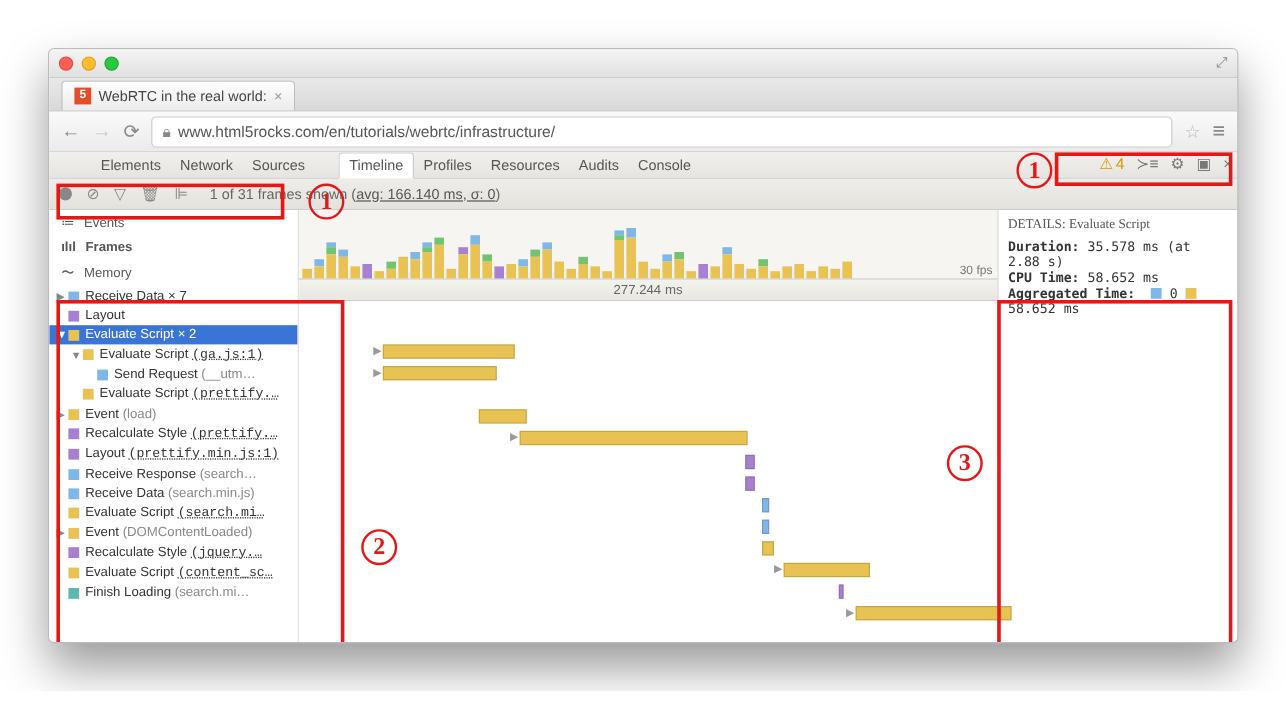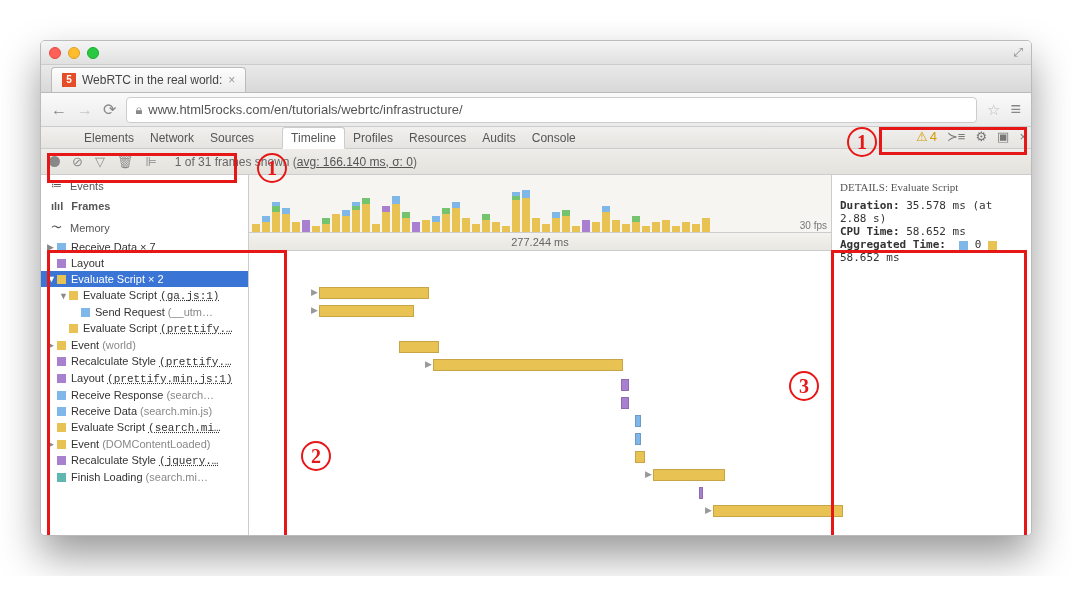--- a/index.html
+++ b/index.html
@@ -170,21 +170,21 @@
             <span>Send Request <span class="muted">(__utm…</span></span>
           </div>
           <div class="row ind1">
             <span class="tri"></span>
             <span class="sq sq-yellow"></span>
             <span>Evaluate Script <u>(prettify.…</u></span>
           </div>
           <div class="row">
             <span class="tri">▶</span>
             <span class="sq sq-yellow"></span>
-            <span>Event <span class="muted">(world)</span></span>
+            <span>Event <span class="muted">(load)</span></span>
           </div>
           <div class="row">
             <span class="tri"></span>
             <span class="sq sq-purple"></span>
             <span>Recalculate Style <u>(prettify.…</u></span>
           </div>
           <div class="row">
             <span class="tri"></span>
             <span class="sq sq-purple"></span>
             <span>Layout <u>(prettify.min.js:1)</u></span>
@@ -206,20 +206,25 @@
           </div>
           <div class="row">
             <span class="tri">▶</span>
             <span class="sq sq-yellow"></span>
             <span>Event <span class="muted">(DOMContentLoaded)</span></span>
           </div>
           <div class="row">
             <span class="tri"></span>
             <span class="sq sq-purple"></span>
             <span>Recalculate Style <u>(jquery.…</u></span>
+          </div>
+          <div class="row">
+            <span class="tri"></span>
+            <span class="sq sq-yellow"></span>
+            <span>Evaluate Script <u>(content_sc…</u></span>
           </div>
           <div class="row">
             <span class="tri"></span>
             <span class="sq sq-teal"></span>
             <span>Finish Loading <span class="muted">(search.mi…</span></span>
           </div>
         </div>
     </div>
 
     <div class="center">

